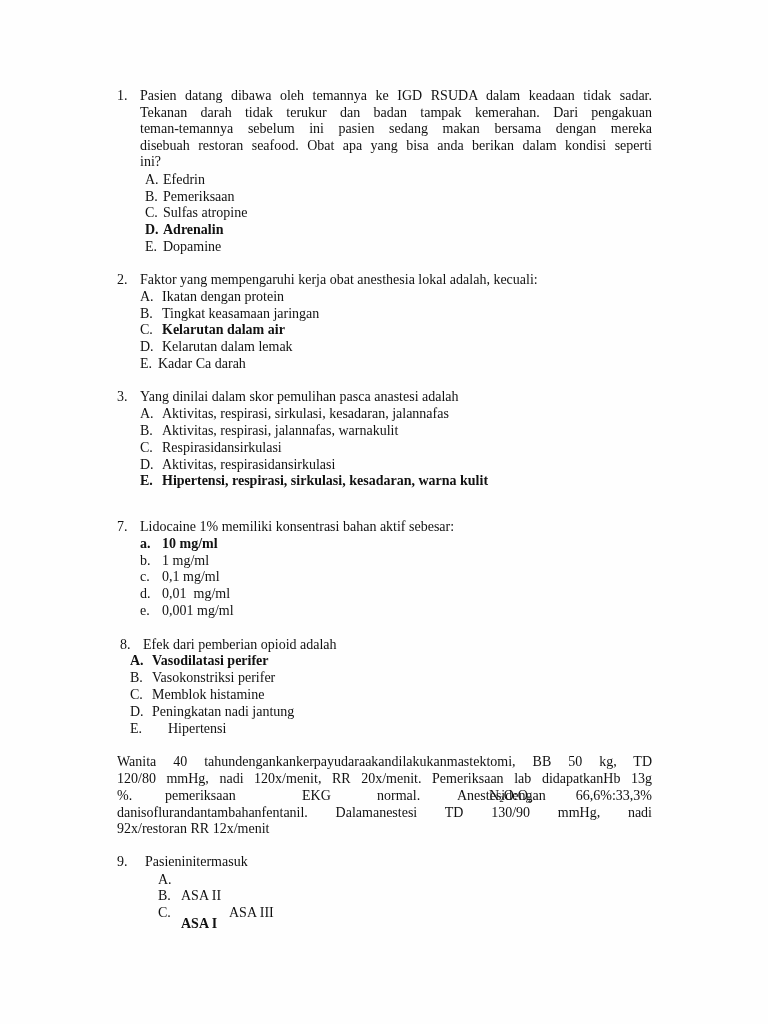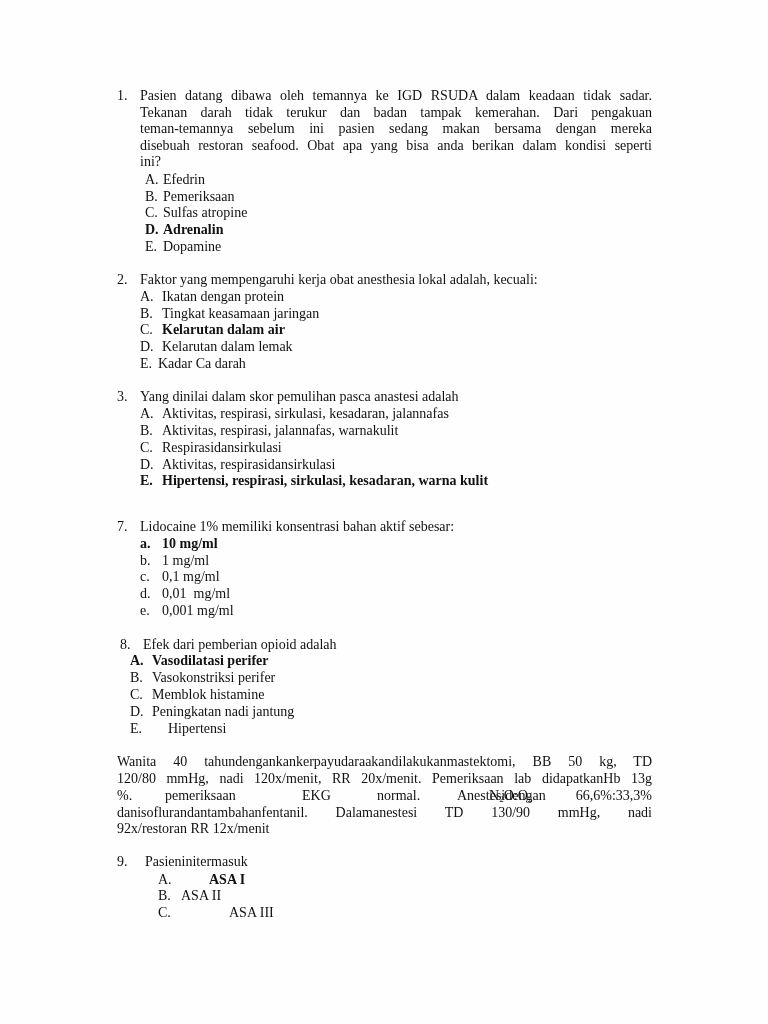--- a/index.html
+++ b/index.html
@@ -195,21 +195,21 @@
     <div class="justify" style="left:117px; top:805px; width:535px;">danisoflurandantambahanfentanil. Dalamanestesi TD 130/90 mmHg, nadi</div>
     <span class="line" style="left:117px; top:821px;">92x/restoran RR 12x/menit</span>
   </div>
 
   <div>
     <span class="line" style="left:117px; top:854px;">9.</span>
     <span class="line" style="left:145px; top:854px;">Pasieninitermasuk</span>
 
     <div>
       <span class="line" style="left:158px; top:872px;">A.</span>
-      <span class="line bold" style="left:181px; top:872px;margin-left:28px;">ASA I</span>
+      <span class="line bold" style="left:181px; top:916px;">ASA I</span>
     </div>
     <div>
       <span class="line" style="left:158px; top:888px;">B.</span>
       <span class="line" style="left:181px; top:888px;">ASA II</span>
     </div>
     <div>
       <span class="line" style="left:158px; top:905px;">C.</span>
       <span class="line" style="left:181px; top:905px;margin-left:48px;">ASA III</span>
     </div>
   </div>

